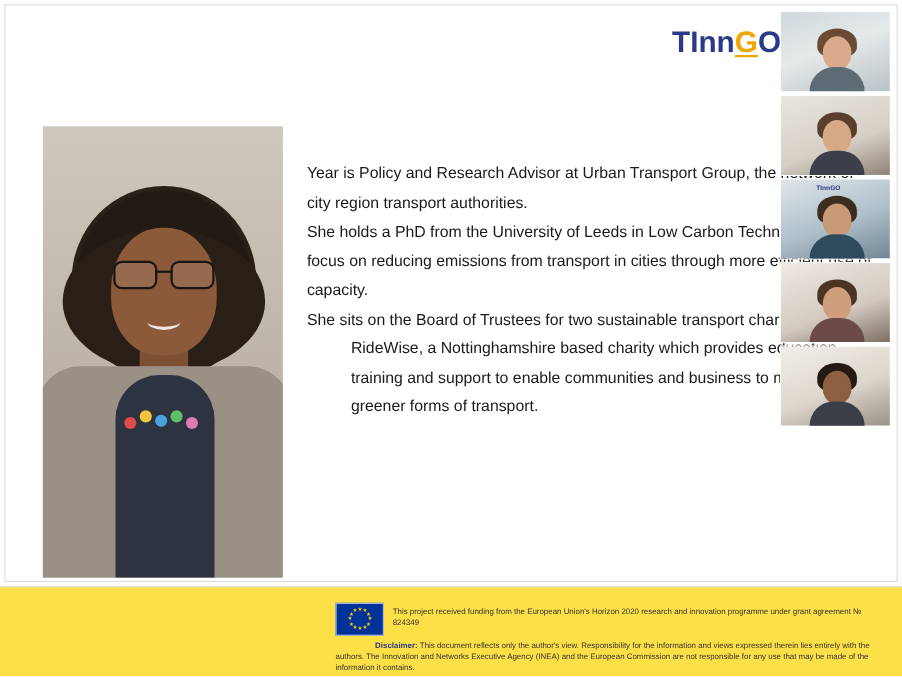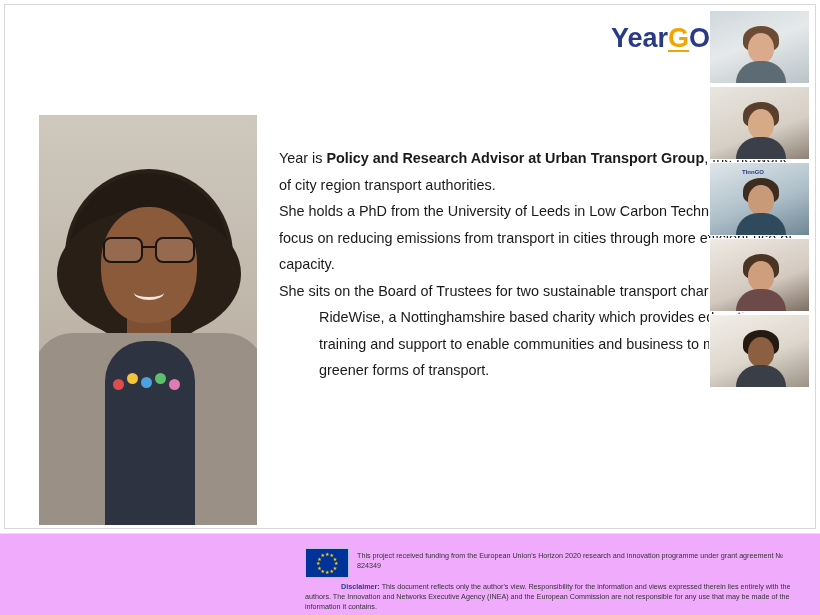--- a/index.html
+++ b/index.html
@@ -213,21 +213,21 @@
     font-size: 14.4px;
     line-height: 26.5px;
     color: #1a1a1a;
   }
   .bio p {
     margin: 0;
   }
   .bio .indent {
     padding-left: 40px;
   }
-  .bio b { font-weight: bold; }
+  .bio b { font-weight: normal; }
 
   
   .video-strip {
     position: absolute;
     right: 5px;
     top: 5px;
     width: 101px;
     display: flex;
     flex-direction: column;
     gap: 2px;
@@ -288,21 +288,21 @@
     font-weight: bold;
   }
 
   
   .funding-bar {
     position: absolute;
     left: 0;
     bottom: 0;
     width: 820px;
     height: 82px;
-    background: #f0abfc;
+    background: #fde047;
     border-top: 1px solid #dfe2f2;
     box-sizing: border-box;
   }
   .eu-flag {
     position: absolute;
     left: 305px;
     top: 14px;
     width: 44px;
     height: 30px;
     background: #00339a;
@@ -338,21 +338,21 @@
 </head>
 <body>
 
 <div class="screen">
 
   <div class="slide-frame">
     <div class="slide-inner">
 
 
       <div class="logo">
-        <span>Year</span><span class="g-mark"><span>G</span><span class="g-underline"></span></span><span>O</span>
+        <span>TInn</span><span class="g-mark"><span>G</span><span class="g-underline"></span></span><span>O</span>
       </div>
 
       <div class="portrait">
         <div class="bg"></div>
         <div class="hair"></div>
         <div class="face"></div>
         <div class="neck"></div>
         <div class="jacket"></div>
         <div class="top"></div>
         <div class="glasses">

